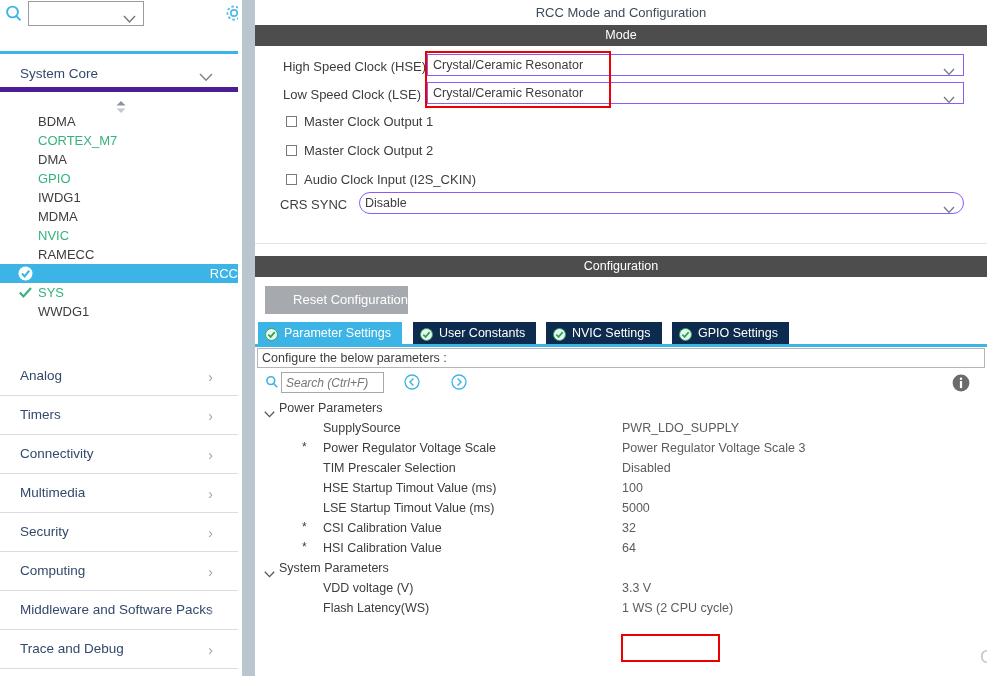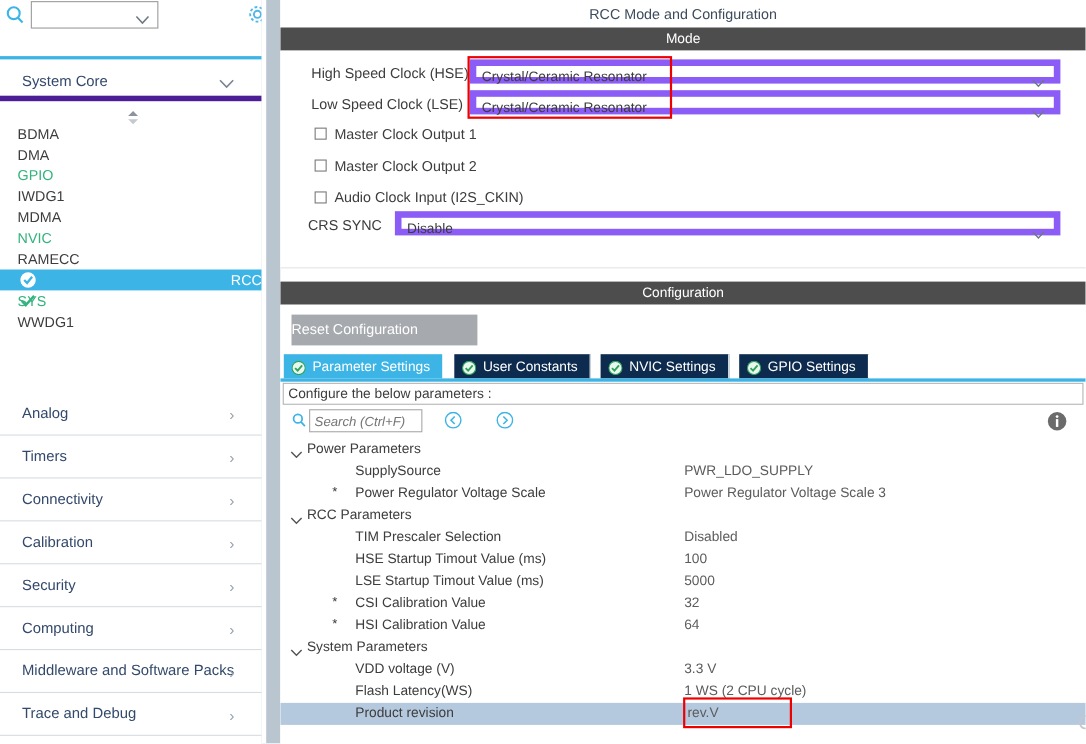--- a/index.html
+++ b/index.html
@@ -69,21 +69,21 @@
 
   .scroll-updown {
     position: absolute; left: 113px; top: 100px; width: 16px; height: 14px;
   }
 
   .device-list {
     position: absolute; left: 0; top: 112px; width: 238px;
   }
   .device-item {
     position: relative; height: 19px; line-height: 19px;
-    font-size: 13px; padding-left: 16px; color: #3d3d3d;
+    font-size: 13px; padding-left: 38px; color: #3d3d3d;
     white-space: nowrap;
   }
   .device-item.green { color: #35b37e; }
   .device-item.selected { background: #3cb4e5; color: #ffffff; text-align: right; }
   .device-item .chk { position: absolute; left: 18px; top: 2px; }
 
   .cat-row {
     position: absolute; left: 0; width: 238px; height: 39px;
     border-bottom: 1px solid #d6dde3;
   }
@@ -110,21 +110,21 @@
     color: #ffffff; background: #4d4d4d;
   }
   .mode-area {
     position: absolute; left: 0; top: 46px; width: 732px; height: 198px;
     background: #ffffff; border-bottom: 1px solid #e3e3e3;
   }
   .mode-label {
     position: absolute; font-size: 13px; color: #3d3d3d; white-space: nowrap;
   }
   .mode-select {
-    position: absolute; border: 6px solid #8b5cf6; background: #ffffff;
+    position: absolute; border: 1px solid #8b5cf6; background: #ffffff;
     height: 22px;
   }
   .mode-select .txt {
     position: absolute; left: 5px; top: 3px; font-size: 12.5px; color: #3d3d3d;
     white-space: nowrap;
   }
   .mode-select .chev { position: absolute; right: 8px; top: 7px; }
 
   .cb-row { position: absolute; font-size: 13px; color: #3d3d3d; }
   .cb-box {
@@ -137,23 +137,23 @@
   .redbox {
     position: absolute; border: 2px solid #ee0000; pointer-events: none;
   }
 
   
   .cfg-area {
     position: absolute; left: 0; top: 277px; width: 732px; height: 399px;
     background: #ffffff;
   }
   .reset-btn {
-    position: absolute; left: 10px; top: 9px; width: 169px; height: 28px;
+    position: absolute; left: 10px; top: 9px; width: 143px; height: 28px;
     background: #a6a9ae; color: #ffffff; font-size: 13px;
-    text-align: left; line-height: 28px; border: none; cursor: default;
+    text-align: right; line-height: 28px; border: none; cursor: default;
   }
   .cfg-tabs { position: absolute; left: 0; top: 45px; height: 22px; }
   .cfg-tab {
     position: absolute; top: 0; height: 22px; line-height: 22px;
     font-size: 12.5px; color: #ffffff; white-space: nowrap;
     padding-left: 26px; padding-right: 11px; cursor: default;
   }
   .cfg-tab.active { background: #3cb4e5; }
   .cfg-tab.inactive { background: #0d2b4e; border-right: 1px solid #ffffff; }
   .cfg-tab .ok { position: absolute; left: 7px; top: 4px; }
@@ -249,20 +249,23 @@
       <svg width="16" height="14" viewBox="0 0 16 14">
         <polygon points="8,1 12.5,5.5 3.5,5.5" fill="#8b949e"></polygon>
         <polygon points="8,13 12.5,8.5 3.5,8.5" fill="#c3c9cf"></polygon>
       </svg>
     </div>
 
     <div class="device-list">
       <div class="device-item">
         <span>BDMA</span>
       </div>
+      <div class="device-item green">
+        <span>CORTEX_M7</span>
+      </div>
       <div class="device-item">
         <span>DMA</span>
       </div>
       <div class="device-item green">
         <span>GPIO</span>
       </div>
       <div class="device-item">
         <span>IWDG1</span>
       </div>
       <div class="device-item">
@@ -302,21 +305,21 @@
     </div>
     <div class="cat-row" style="top:396px;">
       <span class="label">Timers</span>
       <span class="arrow">›</span>
     </div>
     <div class="cat-row" style="top:435px;">
       <span class="label">Connectivity</span>
       <span class="arrow">›</span>
     </div>
     <div class="cat-row" style="top:474px;">
-      <span class="label">Calibration</span>
+      <span class="label">Multimedia</span>
       <span class="arrow">›</span>
     </div>
     <div class="cat-row" style="top:513px;">
       <span class="label">Security</span>
       <span class="arrow">›</span>
     </div>
     <div class="cat-row" style="top:552px;">
       <span class="label">Computing</span>
       <span class="arrow">›</span>
     </div>
@@ -369,21 +372,21 @@
       <div class="cb-row" style="left:31px; top:97px;">
         <span class="cb-box"></span>
         <span class="cb-label">Master Clock Output 2</span>
       </div>
       <div class="cb-row" style="left:31px; top:126px;">
         <span class="cb-box"></span>
         <span class="cb-label">Audio Clock Input (I2S_CKIN)</span>
       </div>
 
       <span class="mode-label" style="left:25px; top:151px;">CRS SYNC</span>
-      <div class="mode-select" style="left:104px; top:146px; width:605px;">
+      <div class="mode-select" style="left:104px; top:146px; width:605px;border-radius:11px;">
         <span class="txt">Disable</span>
         <span class="chev">
           <svg width="12" height="8" viewBox="0 0 12 8">
             <polyline points="1,1 6,6.4 11,1" fill="none" stroke="#6e7882" stroke-width="1.3"></polyline>
           </svg>
         </span>
       </div>
 
       <div class="redbox" style="left:170px; top:5px; width:186px; height:57px;"></div>
     </div>
@@ -480,28 +483,20 @@
           <span class="t-name">SupplySource</span>
           <span class="t-val">PWR_LDO_SUPPLY</span>
         </div>
 
         <div class="tree-row">
           <span class="star">*</span>
           <span class="t-name">Power Regulator Voltage Scale</span>
           <span class="t-val">Power Regulator Voltage Scale 3</span>
         </div>
 
-        <div class="tree-row">
-          <span class="tw">
-            <svg width="11" height="7" viewBox="0 0 11 7">
-              <polyline points="0.8,0.8 5.5,5.6 10.2,0.8" fill="none" stroke="#555" stroke-width="1.3"></polyline>
-            </svg>
-          </span>
-          <span class="t-group">RCC Parameters</span>
-        </div>
 
         <div class="tree-row">
           <span class="t-name">TIM Prescaler Selection</span>
           <span class="t-val">Disabled</span>
         </div>
         <div class="tree-row">
           <span class="t-name">HSE Startup Timout Value (ms)</span>
           <span class="t-val">100</span>
         </div>
         <div class="tree-row">
@@ -529,24 +524,20 @@
         </div>
 
         <div class="tree-row">
           <span class="t-name">VDD voltage (V)</span>
           <span class="t-val">3.3 V</span>
         </div>
         <div class="tree-row">
           <span class="t-name">Flash Latency(WS)</span>
           <span class="t-val">1 WS (2 CPU cycle)</span>
         </div>
-        <div class="tree-row selected">
-          <span class="t-name">Product revision</span>
-          <span class="t-val boxed">rev.V</span>
-        </div>
 
       </div>
 
       <div class="redbox" style="left:366px; top:357px; width:99px; height:28px;"></div>
     </div>
 
     <div class="watermark">CSDN @无聊到发博客的菜鸟</div>
   </div>
 
 </div>

